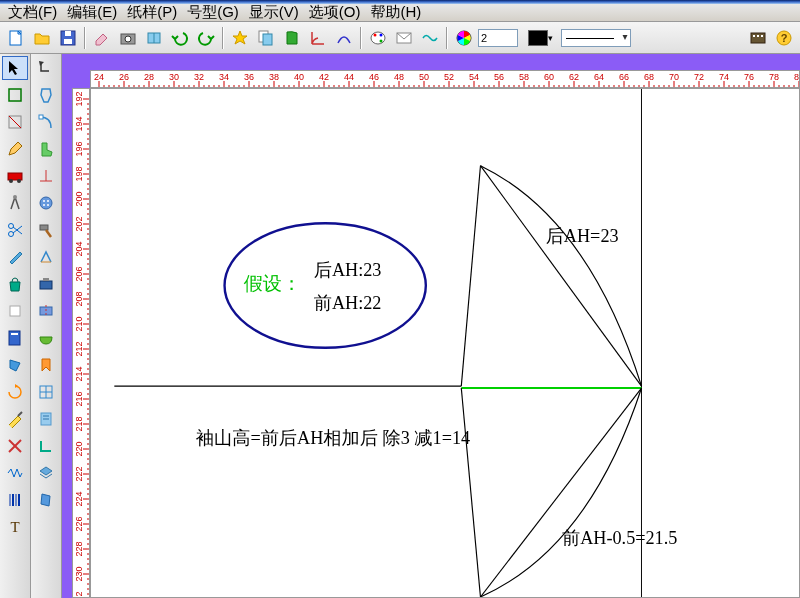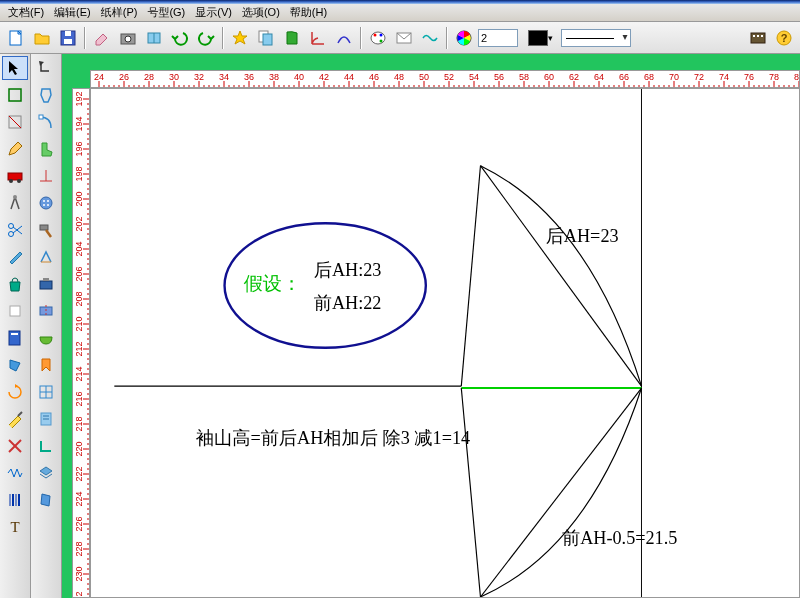--- a/index.html
+++ b/index.html
@@ -1,35 +1,35 @@
 <!DOCTYPE html>
 <html><head>
 <meta charset="utf-8">
 <style>
 * { margin: 0; padding: 0; box-sizing: border-box; }
 body { font-family: "SimSun", Arial, sans-serif; font-size: 12px; background: #d4d0c8; overflow: hidden; width: 800px; height: 598px; position: relative; }
 .titlebar { height: 4px; background: linear-gradient(to bottom, #0a246a, #3d6fd0 50%, #a6caf0); }
 .menubar { height: 18px; background: linear-gradient(to bottom, #e8e8e8, #d4d0c8); border-bottom: 1px solid #999; padding-left: 4px; display: flex; align-items: center; gap: 2px; }
-.menubar span { padding: 1px 4px; cursor: default; font-size: 11px; }
+.menubar span { padding: 1px 4px; cursor: default; font-size: 15px; }
 .toolbar { height: 32px; background: linear-gradient(to bottom, #f5f5f5, #e0e0e0); border-bottom: 1px solid #999; display: flex; align-items: center; padding: 2px 4px; gap: 2px; }
 .toolbar .tbtn { width: 24px; height: 24px; border: 1px solid transparent; display: flex; align-items: center; justify-content: center; cursor: pointer; border-radius: 2px; }
 .toolbar .sep { width: 2px; height: 22px; border-left: 1px solid #999; border-right: 1px solid #fff; margin: 0 2px; }
 .toolbar .num-input { width: 40px; height: 18px; border: 1px solid #7f9db9; font-size: 11px; padding: 0 2px; }
 .toolbar .swatch { width: 20px; height: 16px; background: #000; border: 1px solid #666; }
 .toolbar .line-combo { width: 70px; height: 18px; border: 1px solid #7f9db9; background: #fff; position: relative; }
 .toolbar .line-combo::after { content: "▾"; position: absolute; right: 2px; top: 1px; font-size: 10px; color: #333; }
 .toolbar .line-combo::before { content: ""; position: absolute; left: 4px; right: 16px; top: 8px; border-top: 1px solid #000; }
 
 .workspace { position: absolute; top: 54px; left: 0; right: 0; bottom: 0; display: flex; }
 .left-toolbars { width: 62px; display: flex; }
 .vtoolbar { width: 31px; background: linear-gradient(to right, #f0f0f0, #d8d8d8); border-right: 1px solid #999; display: flex; flex-direction: column; align-items: center; padding-top: 2px; gap: 3px; }
 .vtoolbar .tbtn { width: 26px; height: 24px; border: 1px solid transparent; display: flex; align-items: center; justify-content: center; cursor: pointer; }
 .vtoolbar .tbtn.active { border-color: #316ac5; background: #cce0fa; }
 
-.canvas-area { flex: 1; position: relative; background: #22c55e; padding-left: 44px; }
+.canvas-area { flex: 1; position: relative; background: #8b5cf6; padding-left: 44px; }
 .ruler-top { position: absolute; top: 16px; left: 28px; right: 0; height: 18px; background: #fff; border: 1px solid #999; overflow: hidden; }
 .ruler-left { position: absolute; top: 34px; left: 10px; width: 18px; bottom: 0; background: #fff; border: 1px solid #999; overflow: hidden; }
 .ruler-top svg, .ruler-left svg { display: block; }
 .ruler-top text, .ruler-left text { font-size: 9px; fill: #c00; font-family: Arial; }
 .ruler-top line, .ruler-left line { stroke: #c00; stroke-width: 1; }
 
 .canvas { position: absolute; top: 34px; left: 28px; right: 0; bottom: 0; background: #fff; border: 1px solid #999; overflow: hidden; }
 .canvas svg { width: 100%; height: 100%; }
 </style>
 </head>

